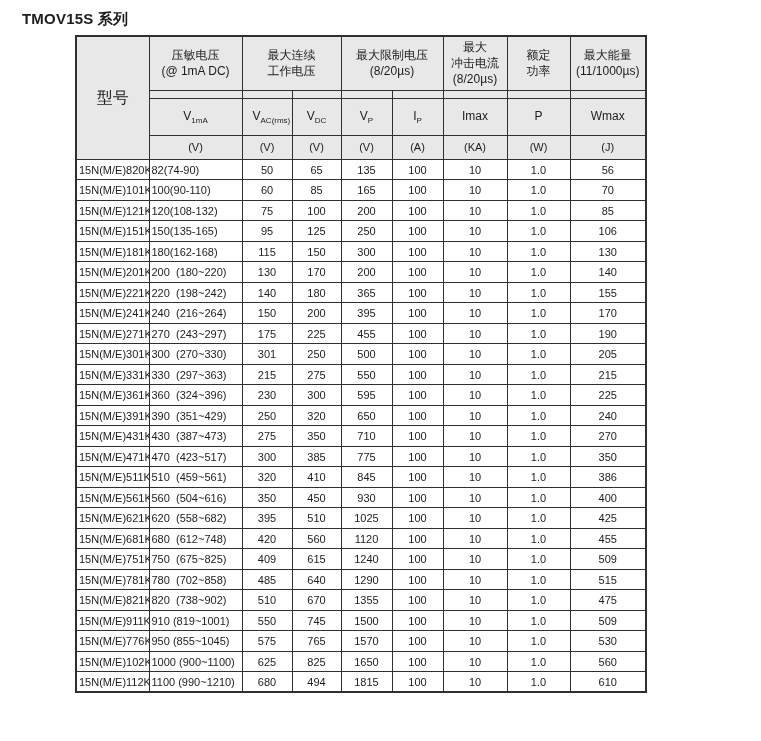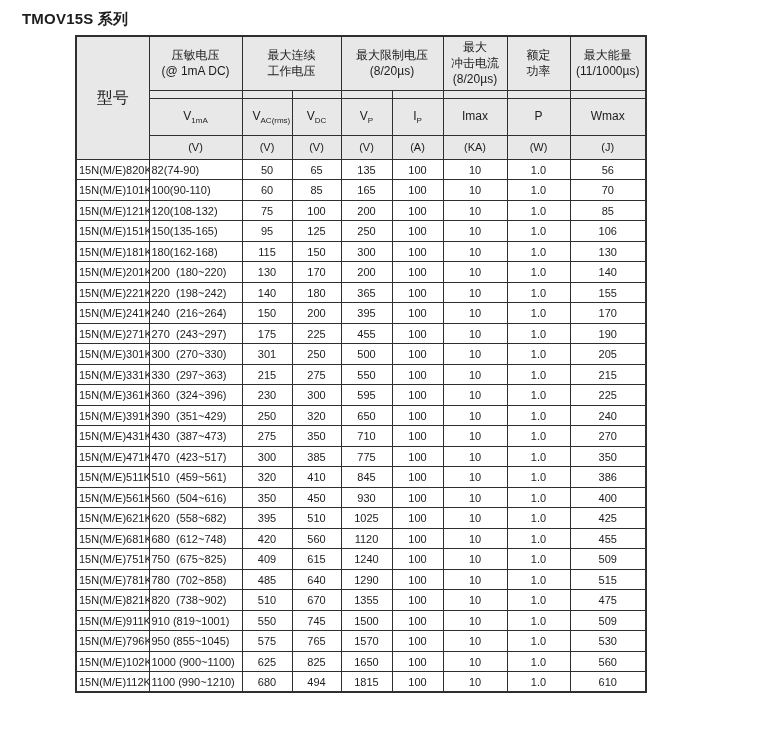--- a/index.html
+++ b/index.html
@@ -397,21 +397,21 @@
         <td class="col-v1ma">910 (819~1001)</td>
         <td class="col-vac">550</td>
         <td class="col-vdc">745</td>
         <td class="col-vp">1500</td>
         <td class="col-ip">100</td>
         <td class="col-imax">10</td>
         <td class="col-p">1.0</td>
         <td class="col-wmax">509</td>
       </tr>
       <tr>
-        <td class="col-model">15N(M/E)796K</td>
+        <td class="col-model">15N(M/E)776K</td>
         <td class="col-v1ma">950 (855~1045)</td>
         <td class="col-vac">575</td>
         <td class="col-vdc">765</td>
         <td class="col-vp">1570</td>
         <td class="col-ip">100</td>
         <td class="col-imax">10</td>
         <td class="col-p">1.0</td>
         <td class="col-wmax">530</td>
       </tr>
       <tr>

